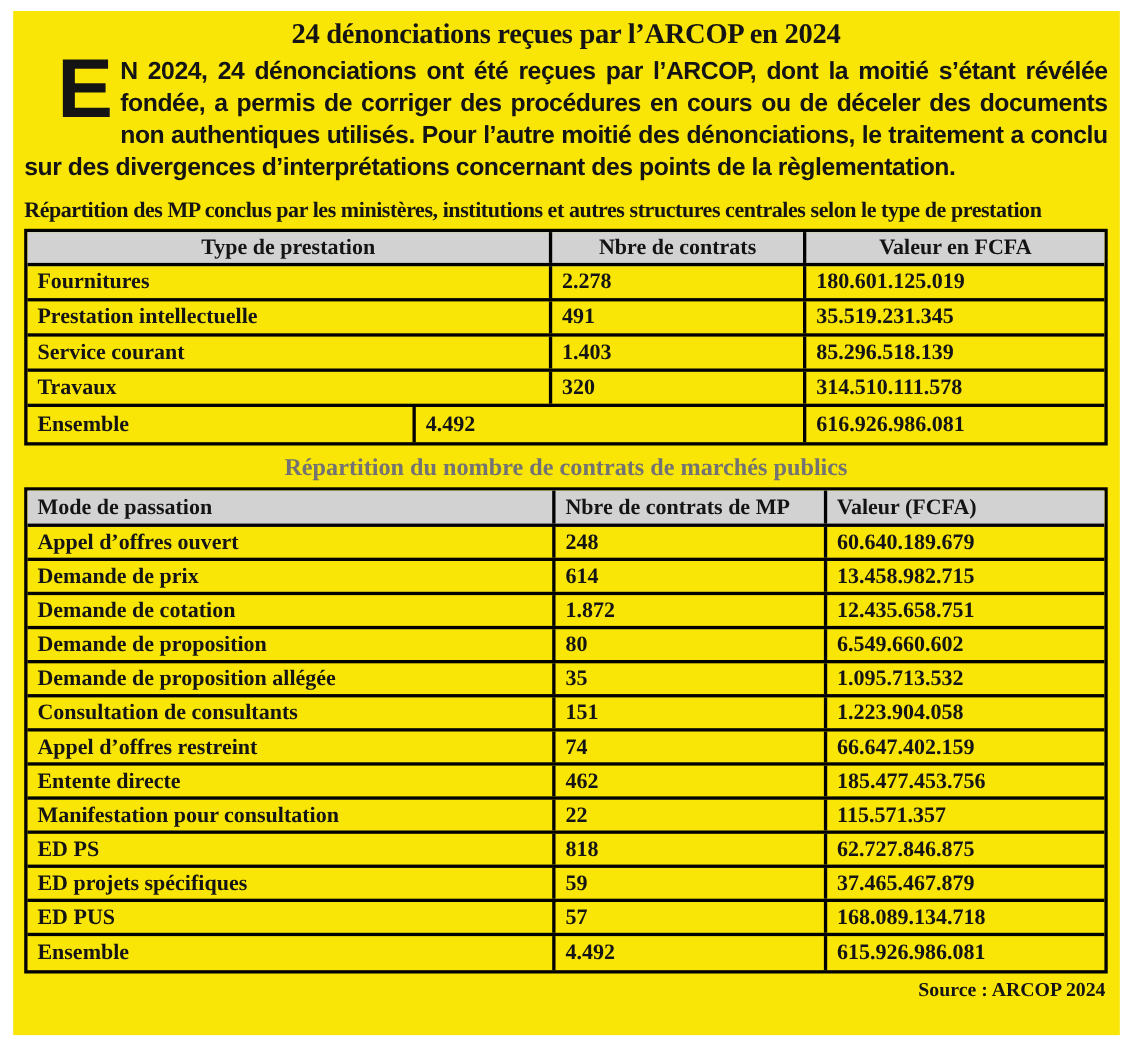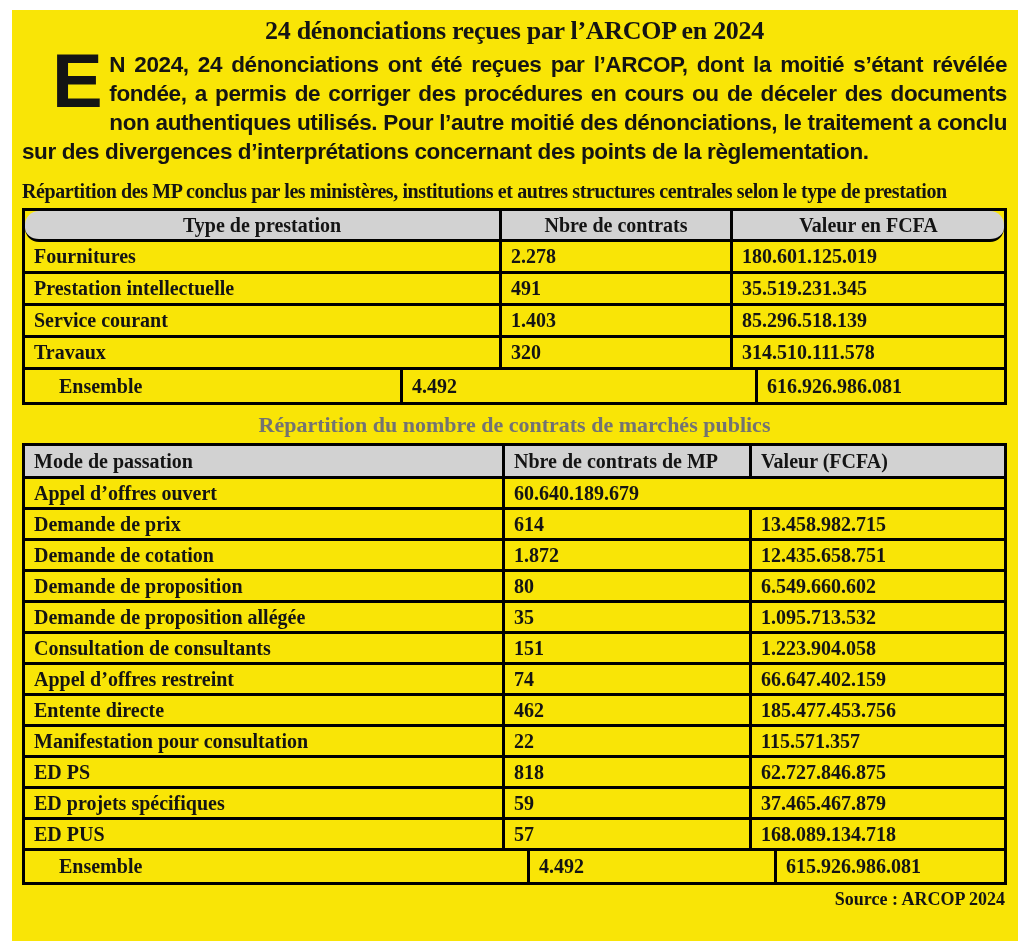--- a/index.html
+++ b/index.html
@@ -77,37 +77,37 @@
   .tbl {
     border: 3px solid #000000;
     background: #F9E506;
   }
   .row {
     display: grid;
     align-items: center;
     border-bottom: 3px solid #000000;
     box-sizing: border-box;
   }
-  .row.total { border-bottom: none; padding-left: 25px; }
+  .row.total { border-bottom: none; }
   .cell {
     height: 100%;
     display: flex;
     align-items: center;
     padding-left: 9px;
     box-sizing: border-box;
     font-size: 20px;
     font-weight: bold;
     color: #141414;
     overflow: hidden;
     white-space: nowrap;
   }
   .cell:not(:last-child) { border-right: 3px solid #000000; }
   
   .t1 .row { grid-template-columns: 477px 231px 1fr; height: 32px; }
-  .t1 .row.header { height: 31px; background: #D2D2D2; border-radius: 14px; }
+  .t1 .row.header { height: 31px; background: #D2D2D2; }
   .t1 .row.header .cell { justify-content: center; padding-left: 0; }
   .t1 .row.total { grid-template-columns: 353px 355px 1fr; }
   
   .t2 .row { grid-template-columns: 480px 247px 1fr; height: 31px; }
   .t2 .row.header { height: 33px; background: #D2D2D2; }
   .source {
     margin-top: 4px;
     text-align: right;
     font-size: 18px;
     font-weight: bold;
@@ -166,20 +166,21 @@
 
     <div class="tbl t2">
       <div class="row header">
         <div class="cell">Mode de passation</div>
         <div class="cell">Nbre de contrats de MP</div>
         <div class="cell">Valeur (FCFA)</div>
       </div>
       <div>
           <div class="row">
             <div class="cell">Appel d’offres ouvert</div>
+            <div class="cell">248</div>
             <div class="cell">60.640.189.679</div>
           </div>
           <div class="row">
             <div class="cell">Demande de prix</div>
             <div class="cell">614</div>
             <div class="cell">13.458.982.715</div>
           </div>
           <div class="row">
             <div class="cell">Demande de cotation</div>
             <div class="cell">1.872</div>

